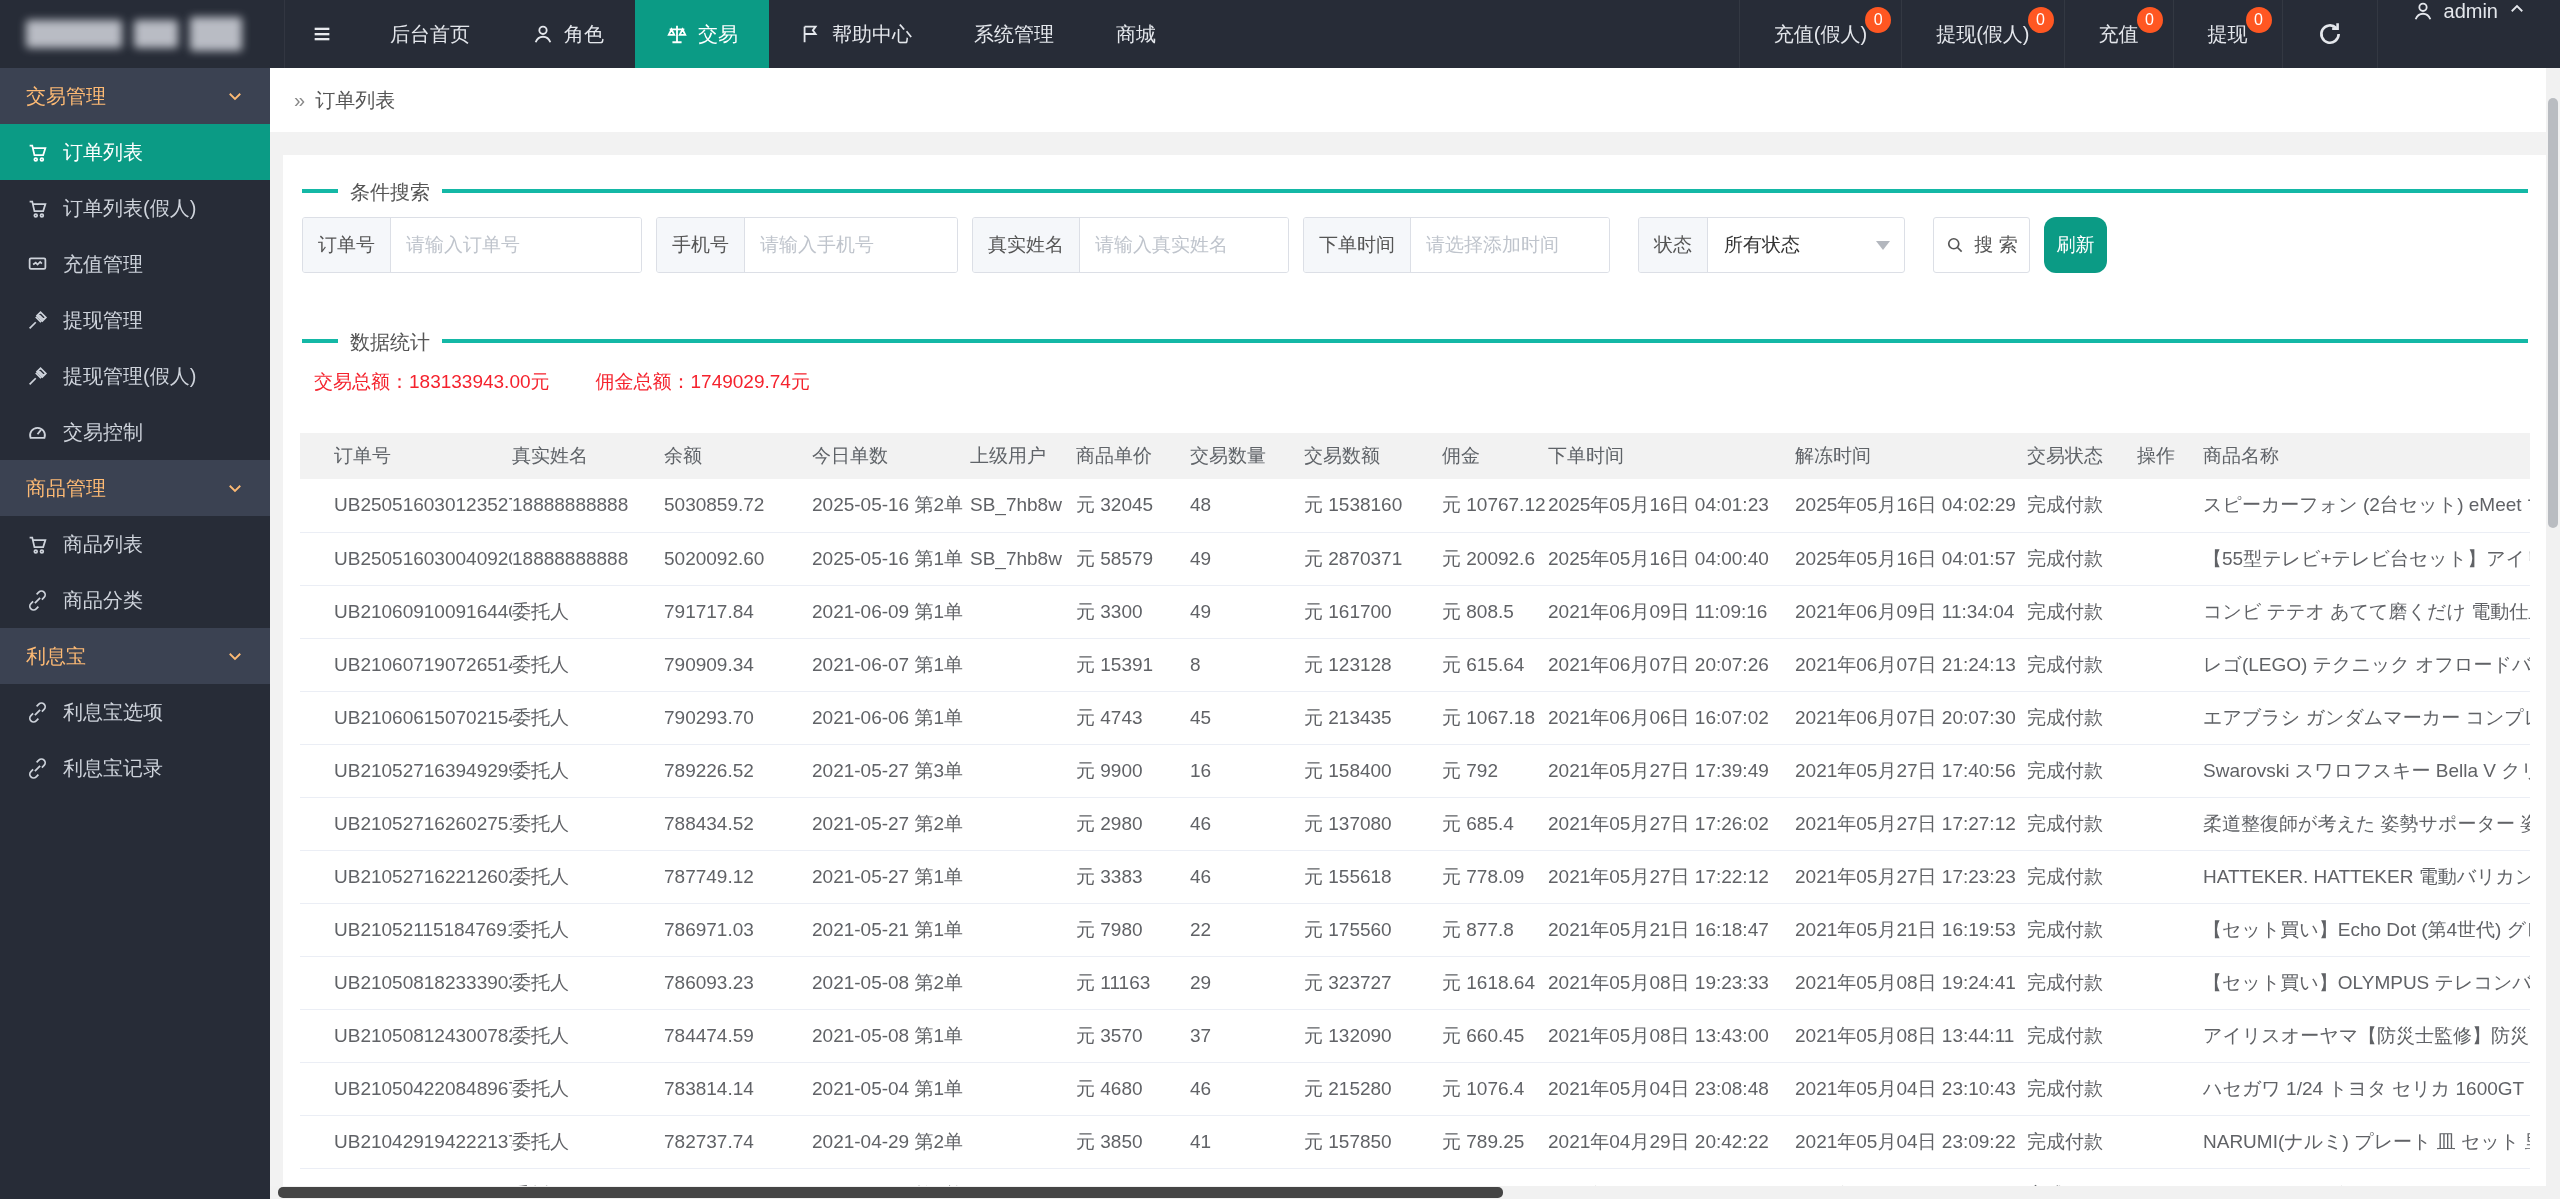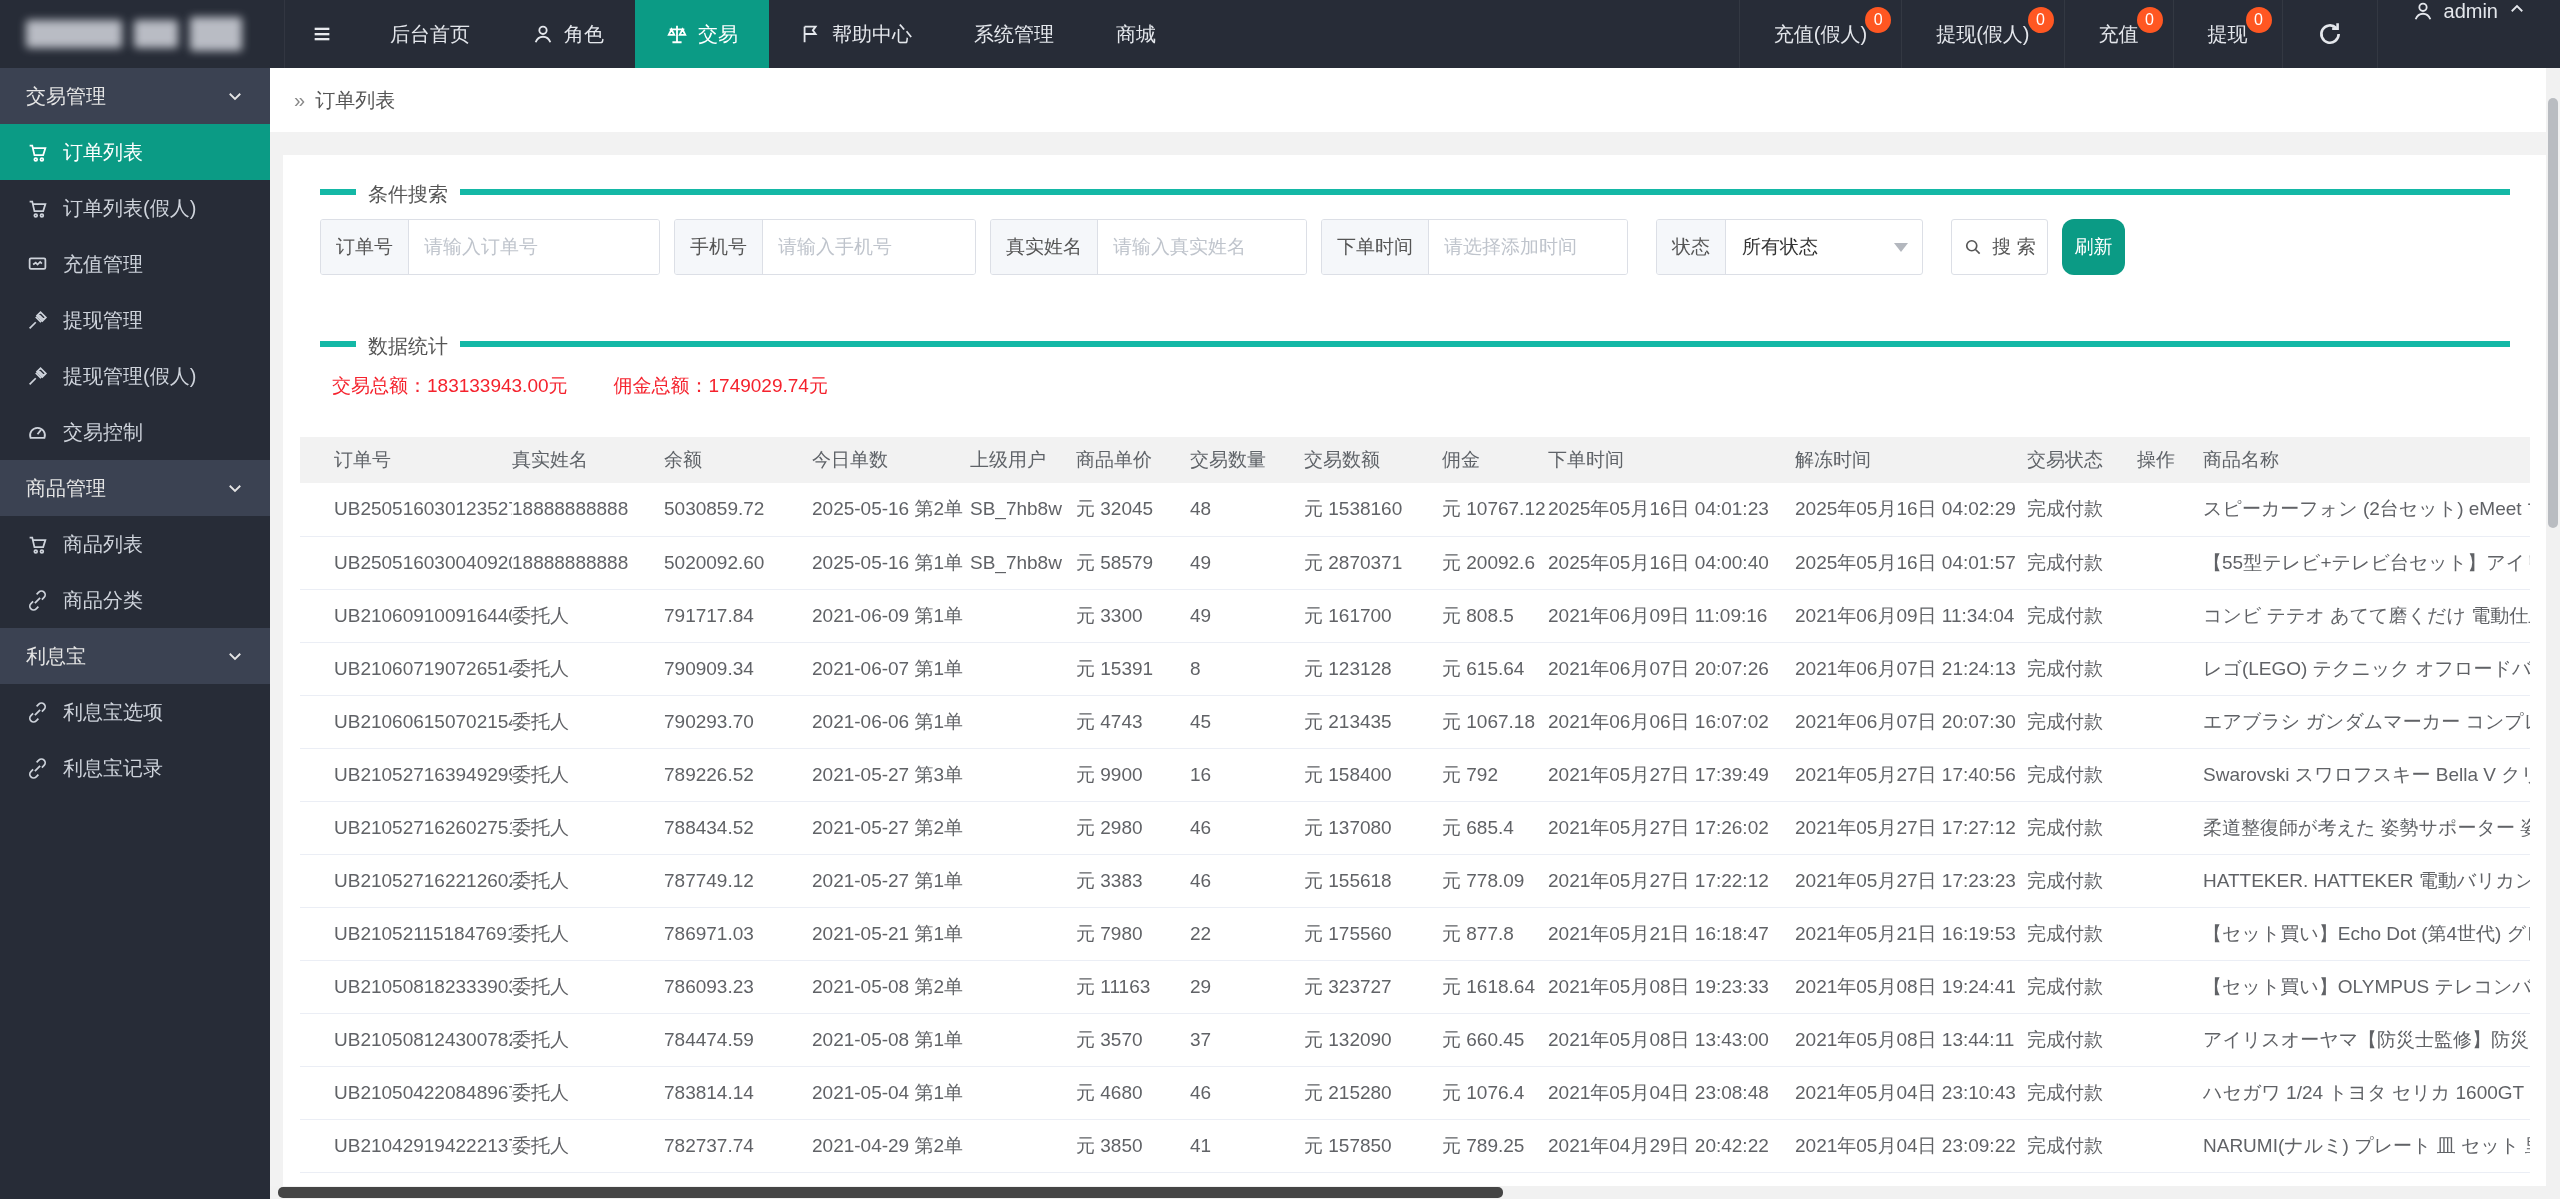--- a/index.html
+++ b/index.html
@@ -27,33 +27,33 @@
   .nav-item.active{background:var(--accent);color:#fff;}
   .nav-item .ic{width:22px;height:22px;}
   .topbar-right{margin-left:auto;display:flex;align-items:stretch;}
   .tr-item{position:relative;display:flex;align-items:center;padding:0 34px;color:#e4e7ec;font-size:20px;cursor:pointer;border-left:1px solid rgba(255,255,255,0.06);white-space:nowrap;}
   .badge{position:absolute;top:7px;right:10px;min-width:26px;height:26px;line-height:26px;border-radius:13px;background:var(--badge);color:#fff;font-size:16px;text-align:center;padding:0 6px;}
   .tr-icon{width:26px;height:26px;color:#e4e7ec;}
   .admin{display:flex;align-items:flex-start;gap:10px;}
 
   
   .sidebar{position:absolute;left:0;top:68px;width:270px;height:1131px;background:var(--nav-bg);z-index:20;}
-  .side-group{height:56px;display:flex;align-items:center;justify-content:space-between;padding:6px 26px;background:var(--group-bg);color:#e5e5e5;font-size:20px;cursor:pointer;gap:20px;}
+  .side-group{height:56px;display:flex;align-items:center;justify-content:space-between;padding:6px 26px;background:var(--group-bg);color:#fdba74;font-size:20px;cursor:pointer;gap:20px;}
   .side-item{height:56px;display:flex;align-items:center;gap:15px;padding-left:27px;color:#ced3db;font-size:20px;cursor:pointer;background:var(--nav-bg);}
   .side-item.active{background:var(--accent);color:#fff;}
   .side-item .ic{width:21px;height:21px;flex:0 0 auto;}
   .chev{width:18px;height:18px;}
 
   
   .breadcrumb{position:absolute;left:270px;top:68px;width:2276px;height:64px;background:#fff;display:flex;align-items:center;padding-left:24px;color:#555;font-size:20px;}
   .breadcrumb .sym{margin-right:10px;color:#888;}
 
   
   .card{position:absolute;left:283px;top:155px;width:2263px;height:1044px;background:#fff;padding:34px 16px 0 17px;overflow:hidden;}
-  .fieldset{border-top:6px solid #14b8a6;position:relative;margin:0 20px;}
+  .fieldset{border-top:4px solid #14b8a6;position:relative;margin:0 2px;}
   .fieldset .legend{position:absolute;top:-14px;left:36px;background:#fff;padding:0 12px;font-size:20px;color:#555;white-space:nowrap;}
   .search-row{display:flex;gap:14px;padding:24px 0 26px 0;align-items:center;}
   .input-group{display:flex;align-items:stretch;height:56px;border:1px solid #dcdfe6;border-radius:3px;overflow:hidden;background:#fff;}
   .ig-prefix{background:#f5f7fa;border-right:1px solid #dcdfe6;display:flex;align-items:center;padding:0 15px;font-size:19px;color:#555;white-space:nowrap;}
   .ig-input{border:none;outline:none;padding:0 15px;font-size:19px;color:#333;background:#fff;}
   .ig-input::placeholder{color:#bfc4cc;}
   .select-value{display:flex;align-items:center;justify-content:space-between;width:196px;padding:0 14px 0 16px;font-size:19px;color:#333;cursor:pointer;}
   .caret{width:0;height:0;border-left:7px solid transparent;border-right:7px solid transparent;border-top:9px solid #b3b7be;}
   .btn-search{display:flex;align-items:center;justify-content:center;gap:9px;height:56px;width:97px;border:1px solid #dcdfe6;border-radius:3px;background:#fff;color:#555;font-size:19px;cursor:pointer;}
   .btn-refresh{height:56px;width:63px;border:none;border-radius:12px;background:var(--accent);color:#fff;font-size:19px;cursor:pointer;}

